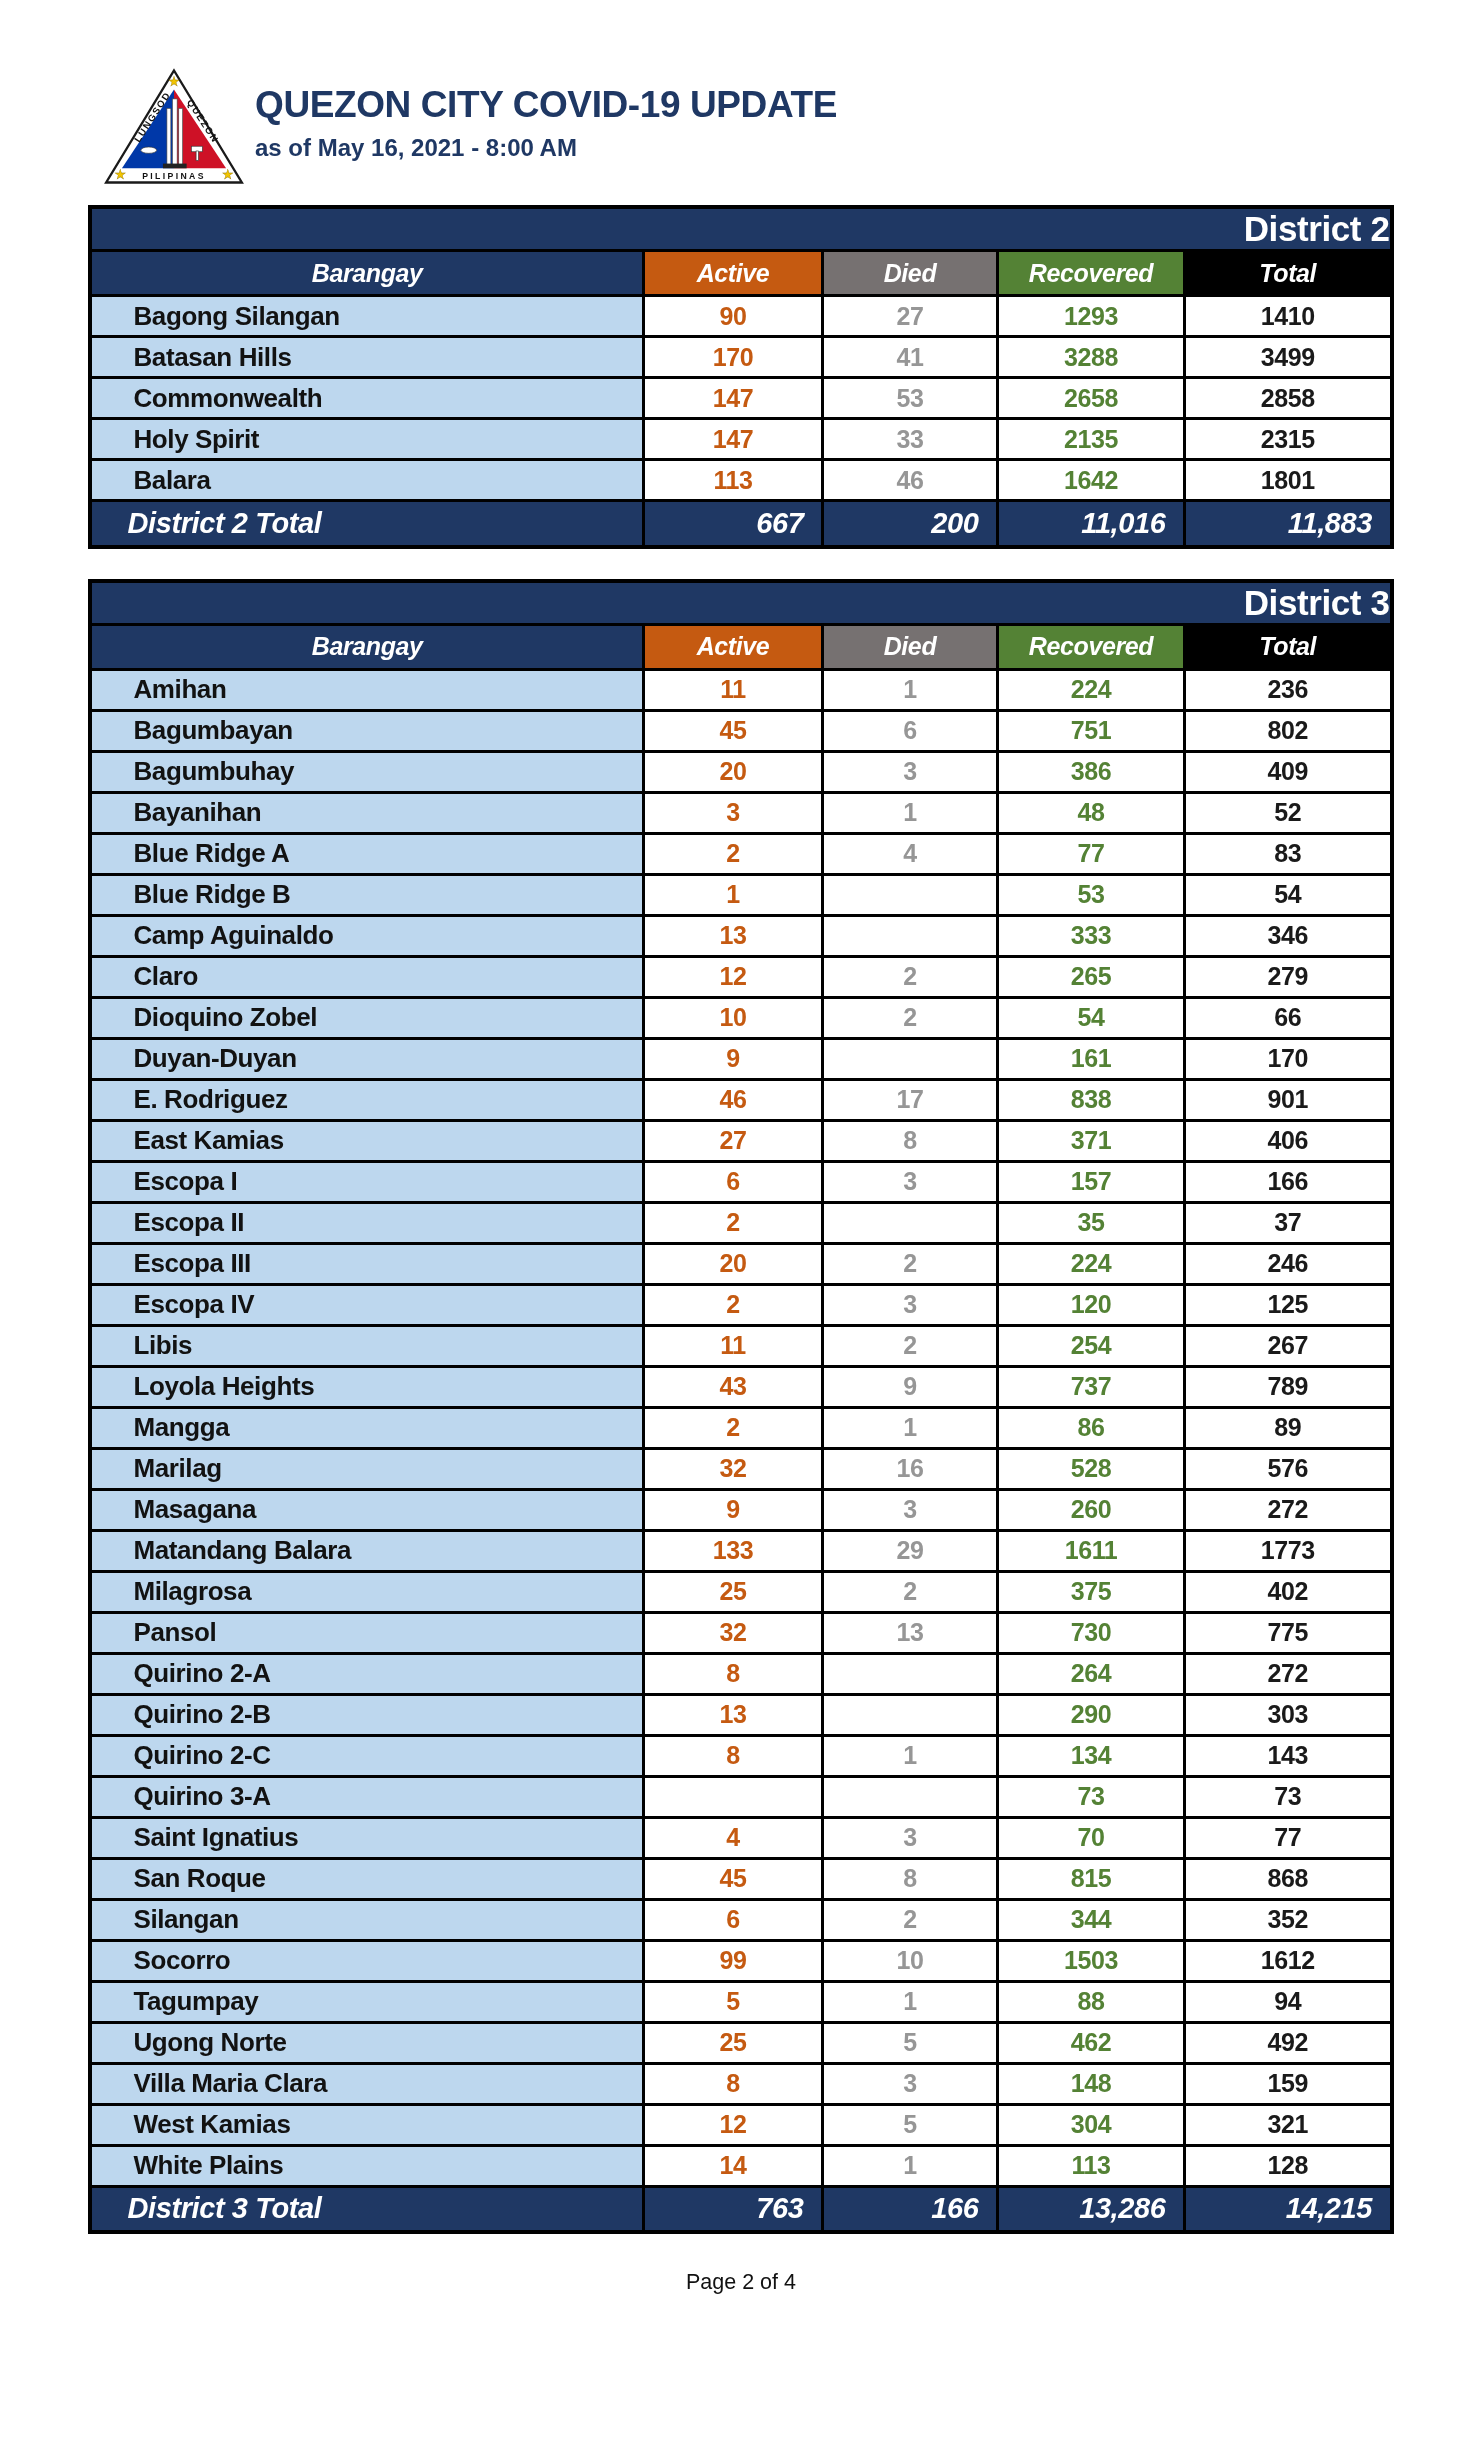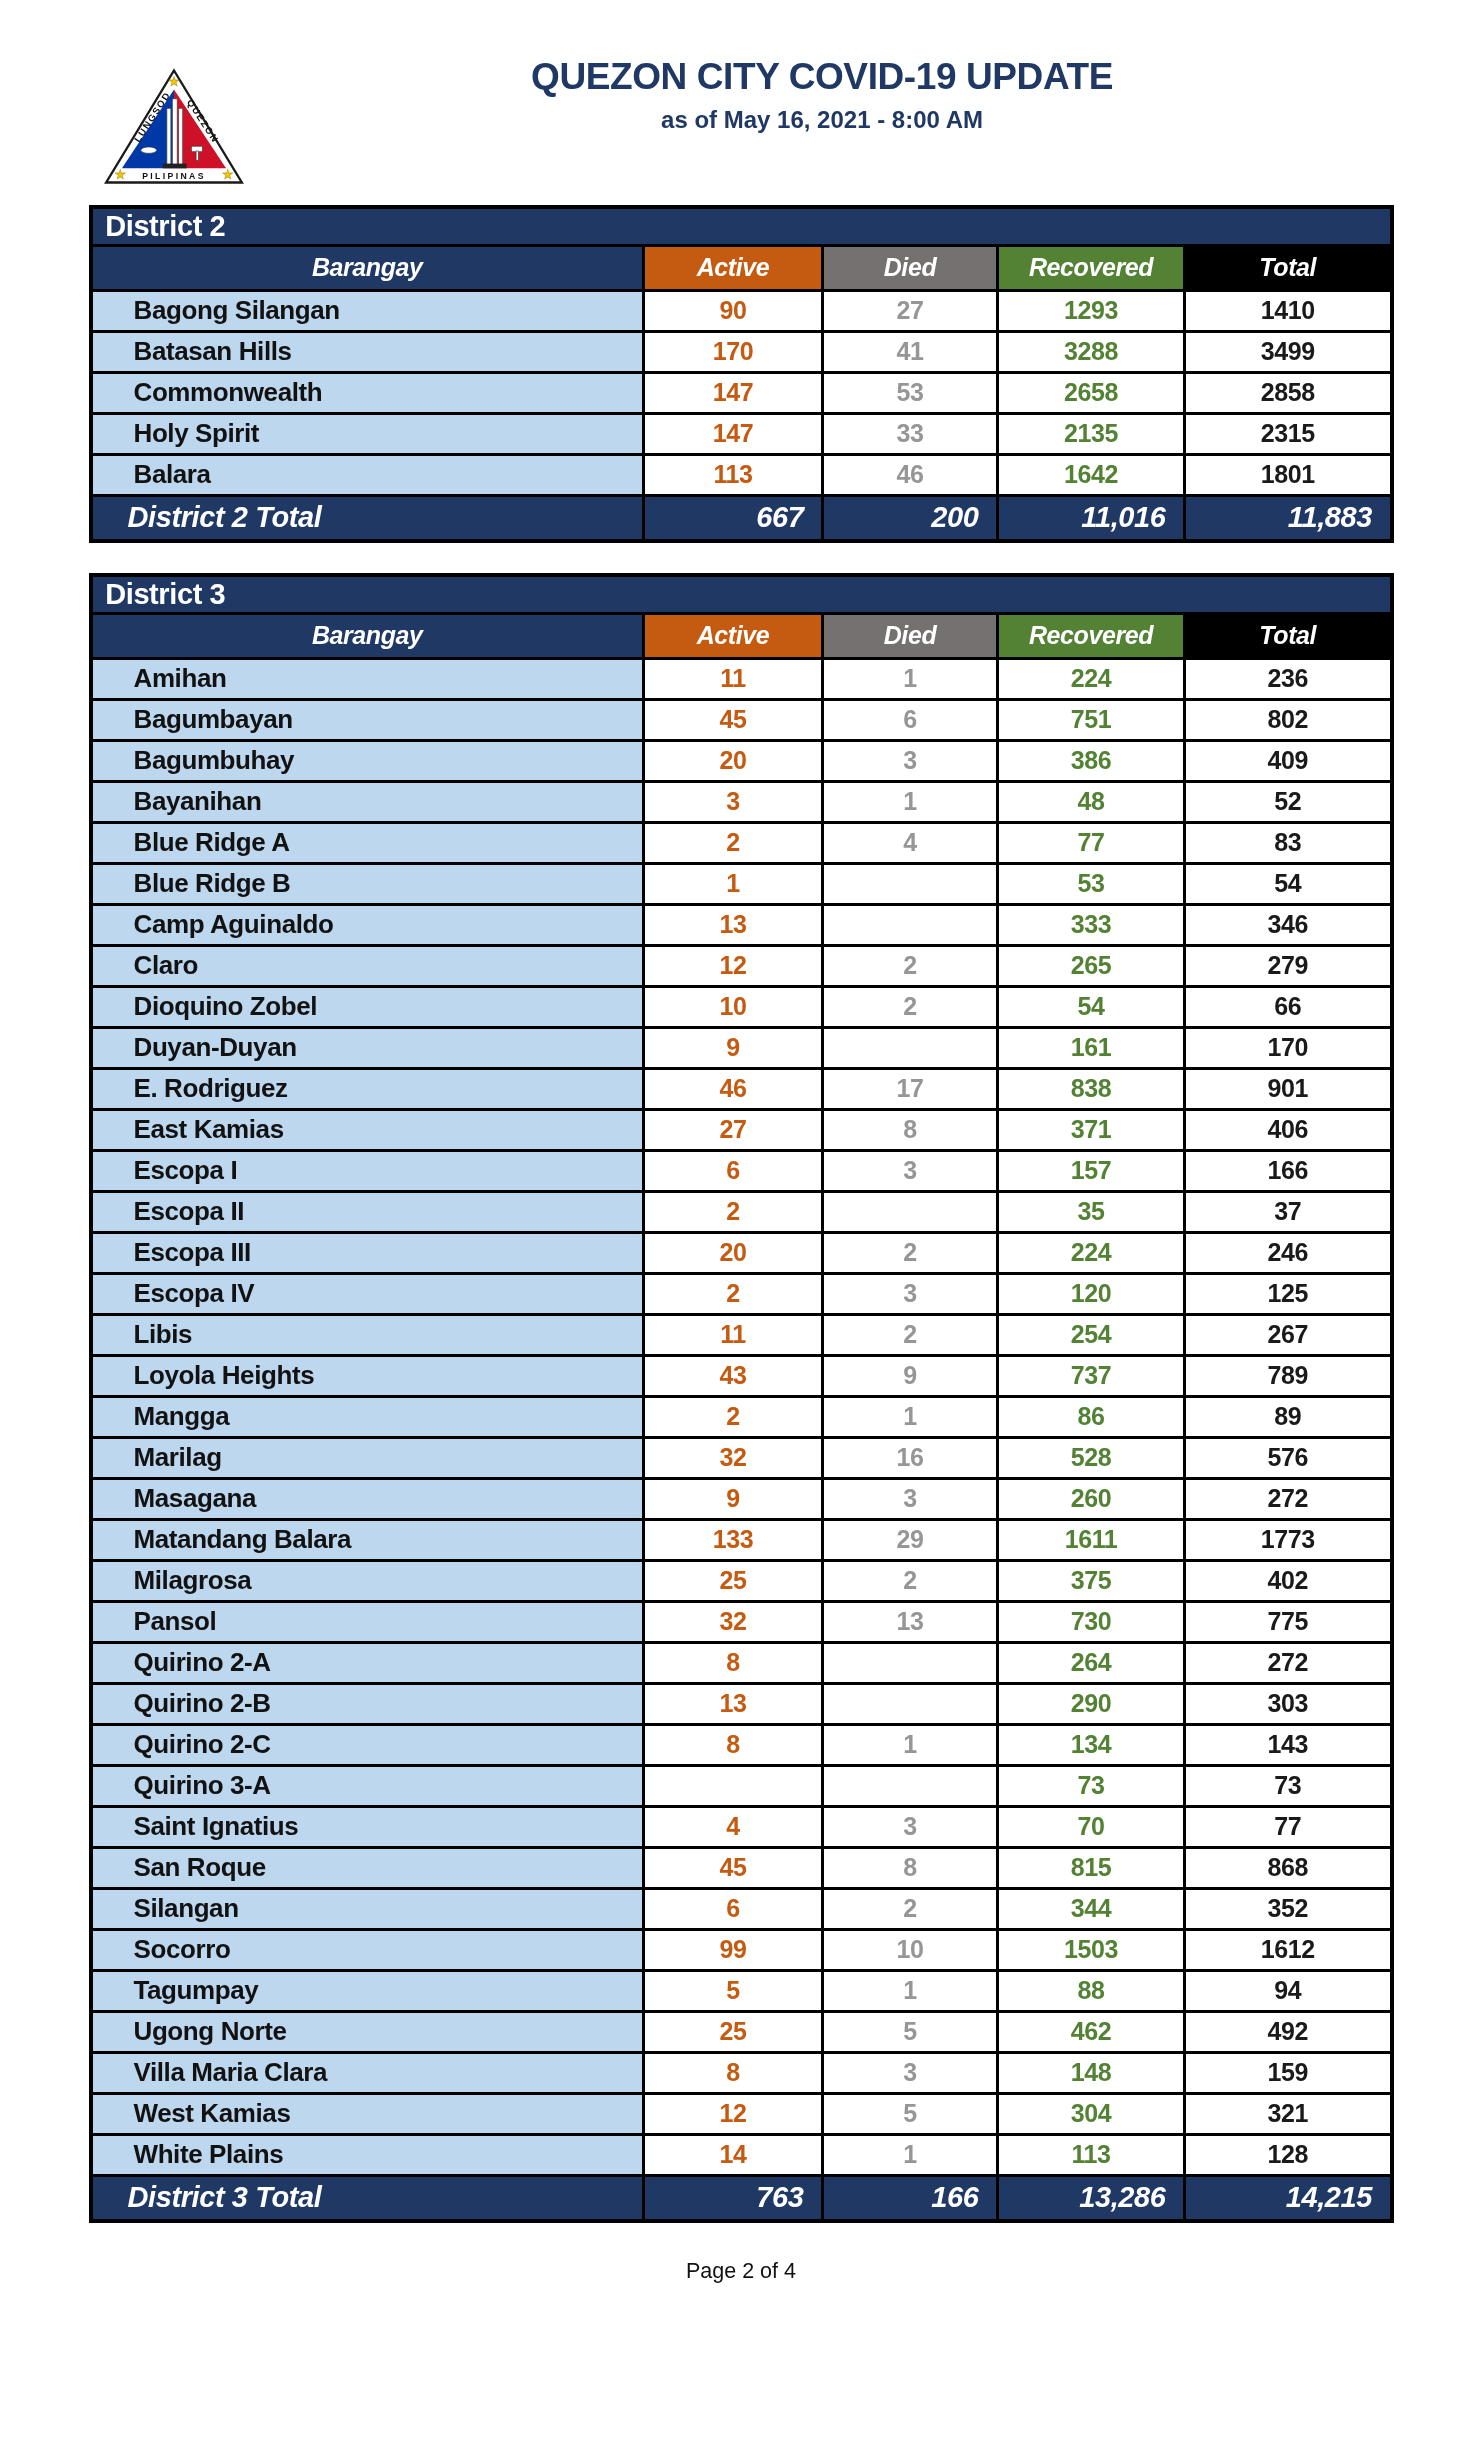--- a/index.html
+++ b/index.html
@@ -8,21 +8,21 @@
     width: 1482px;
     min-height: 2462px;
     background: #ffffff;
     font-family: "Liberation Sans", sans-serif;
     color: #111;
   }
 
   
   .page-header { position: relative; height: 205px; }
   .logo-wrap { position: absolute; left: 103px; top: 67px; width: 142px; height: 119px; }
-  .titles { position: absolute; left: 255px; right: 93px; top: 56px; text-align: center; }
+  .titles { position: absolute; left: 255px; right: 93px; top: 84px; text-align: left; }
   .page-title {
     margin: 0;
     font-size: 37px;
     font-weight: bold;
     letter-spacing: -0.4px;
     color: #1F3864;
   }
   .page-subtitle {
     margin: 8px 0 0 0;
     font-size: 24px;
@@ -37,24 +37,24 @@
     border-collapse: collapse;
     table-layout: fixed;
     border: 4.8px solid #000;
   }
   .district-table td, .district-table th { border: 3.2px solid #000; overflow: hidden; }
 
   .title-cell {
     background: #1F3864;
     color: #fff;
     font-weight: bold;
-    font-size: 29px;
+    font-size: 35px;
     height: 38px;
     padding: 0 0 0 12.7px;
-    text-align: left;
+    text-align: right;
     letter-spacing: -0.4px;
   }
   .head-row th {
     height: 45px;
     font-weight: bold;
     font-style: italic;
     font-size: 25px;
     color: #fff;
     letter-spacing: -0.4px;
   }

